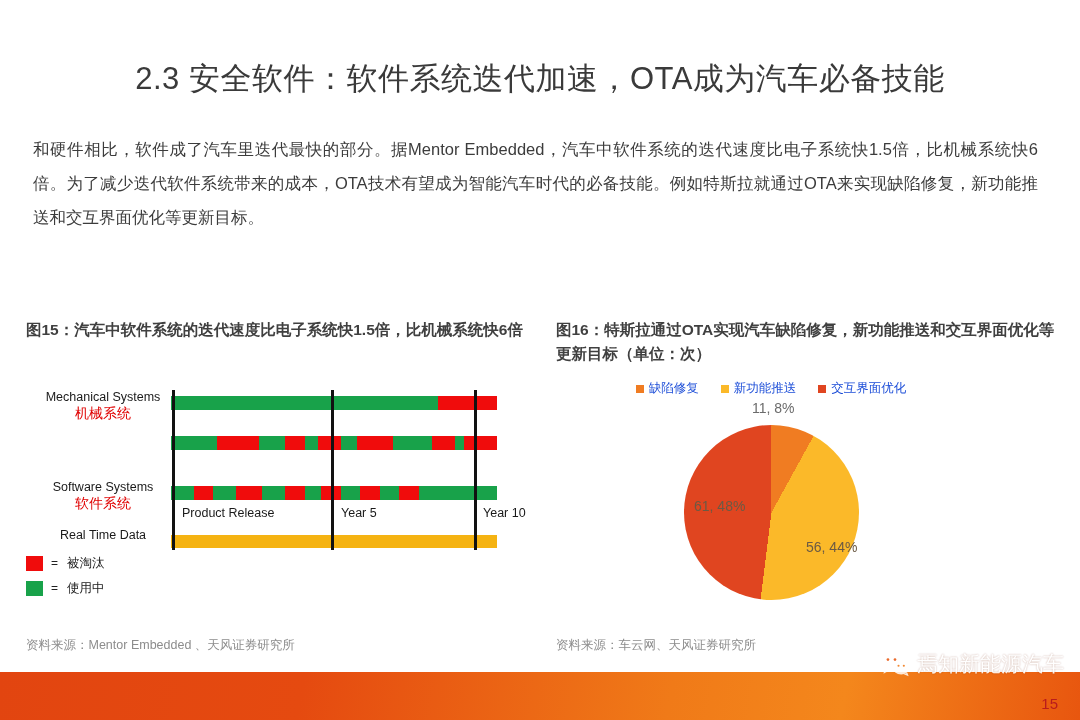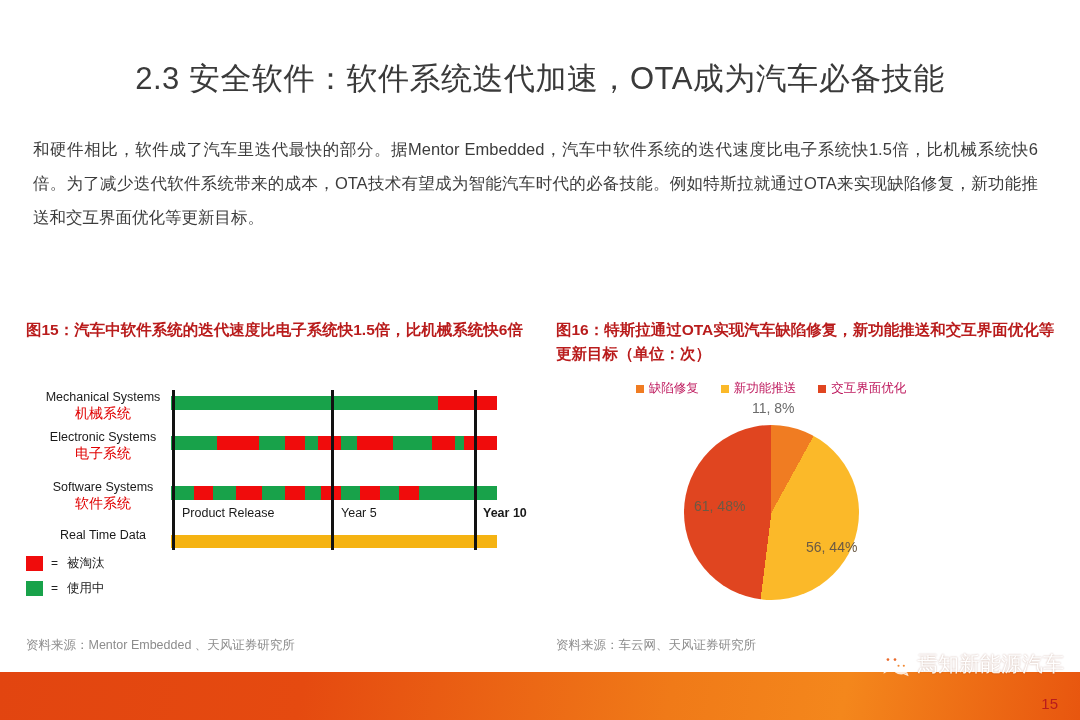--- a/index.html
+++ b/index.html
@@ -31,21 +31,21 @@
     color: #3c3c3c;
     text-align: justify;
   }
 
   
   .fig-caption {
     position: absolute;
     font-size: 15.5px;
     font-weight: bold;
     line-height: 24px;
-    color: #b91c1c;
+    color: #404040;
   }
   #cap15 { left: 26px; top: 318px; width: 500px; }
   #cap16 { left: 556px; top: 318px; width: 500px; }
 
   
   .chart-left {
     position: absolute;
     left: 26px; top: 390px; width: 500px; height: 225px;
   }
   .row-label {
@@ -128,21 +128,21 @@
     left: 556px; top: 380px; width: 500px; height: 230px;
   }
   .pie-legend {
     position: absolute;
     left: 0; top: 0; width: 430px;
     display: flex; justify-content: center; align-items: center;
     gap: 22px;
   }
   .pie-legend-item { display: flex; align-items: center; gap: 5px; }
   .pie-legend-mark { width: 8px; height: 8px; display: inline-block; }
-  .pie-legend-label { font-size: 12.5px; color: #be185d; }
+  .pie-legend-label { font-size: 12.5px; color: #1d4ed8; }
 
   .pie-wrap {
     position: absolute;
     left: 128px; top: 45px; width: 175px; height: 175px;
   }
   .pie {
     position: absolute; inset: 0;
     border-radius: 50%;
   }
   .pie-label {
@@ -202,24 +202,20 @@
 <div class="fig-caption" id="cap15">图15：汽车中软件系统的迭代速度比电子系统快1.5倍，比机械系统快6倍</div>
 
 <div class="fig-caption" id="cap16">图16：特斯拉通过OTA实现汽车缺陷修复，新功能推送和交互界面优化等更新目标（单位：次）</div>
 
 <div class="chart-left">
 
   <div class="labels-col">
     <div class="row-label" style="top:0px;">
       <span class="en">Mechanical Systems</span>
       <span class="zh">机械系统</span>
-    </div>
-    <div class="row-label" style="top:40px;">
-      <span class="en">Electronic Systems</span>
-      <span class="zh">电子系统</span>
     </div>
     <div class="row-label" style="top:90px;">
       <span class="en">Software Systems</span>
       <span class="zh">软件系统</span>
     </div>
     <div class="row-label" style="top:138px;">
       <span class="en">Real Time Data</span>
     </div>
   </div>
 
@@ -244,21 +240,21 @@
         <span class="seg" style="left: 228.2px; width: 19.56px;"></span>
       </div>
     <div class="bar-yellow" style="top: 145px; background: rgb(245, 179, 18);"></div>
 
     <div class="vline" style="left:1px;"></div>
     <div class="vline" style="left:160px;"></div>
     <div class="vline" style="left:303px;"></div>
 
     <div class="axis-label" style="left:11px;  top:116px;">Product Release</div>
     <div class="axis-label" style="left:170px; top:116px;">Year 5</div>
-    <div class="axis-label" style="left:312px; top:116px;font-weight:bold;">Year 10</div>
+    <div class="axis-label" style="left:312px; top:116px;">Year 10</div>
   </div>
 </div>
 
 <div class="legend-left">
   <div class="legend-row">
     <span class="legend-swatch" id="sw0" style="background: rgb(240, 12, 12);"></span>
     <span class="legend-eq">=</span>
     <span class="legend-txt">被淘汰</span>
   </div>
   <div class="legend-row">

